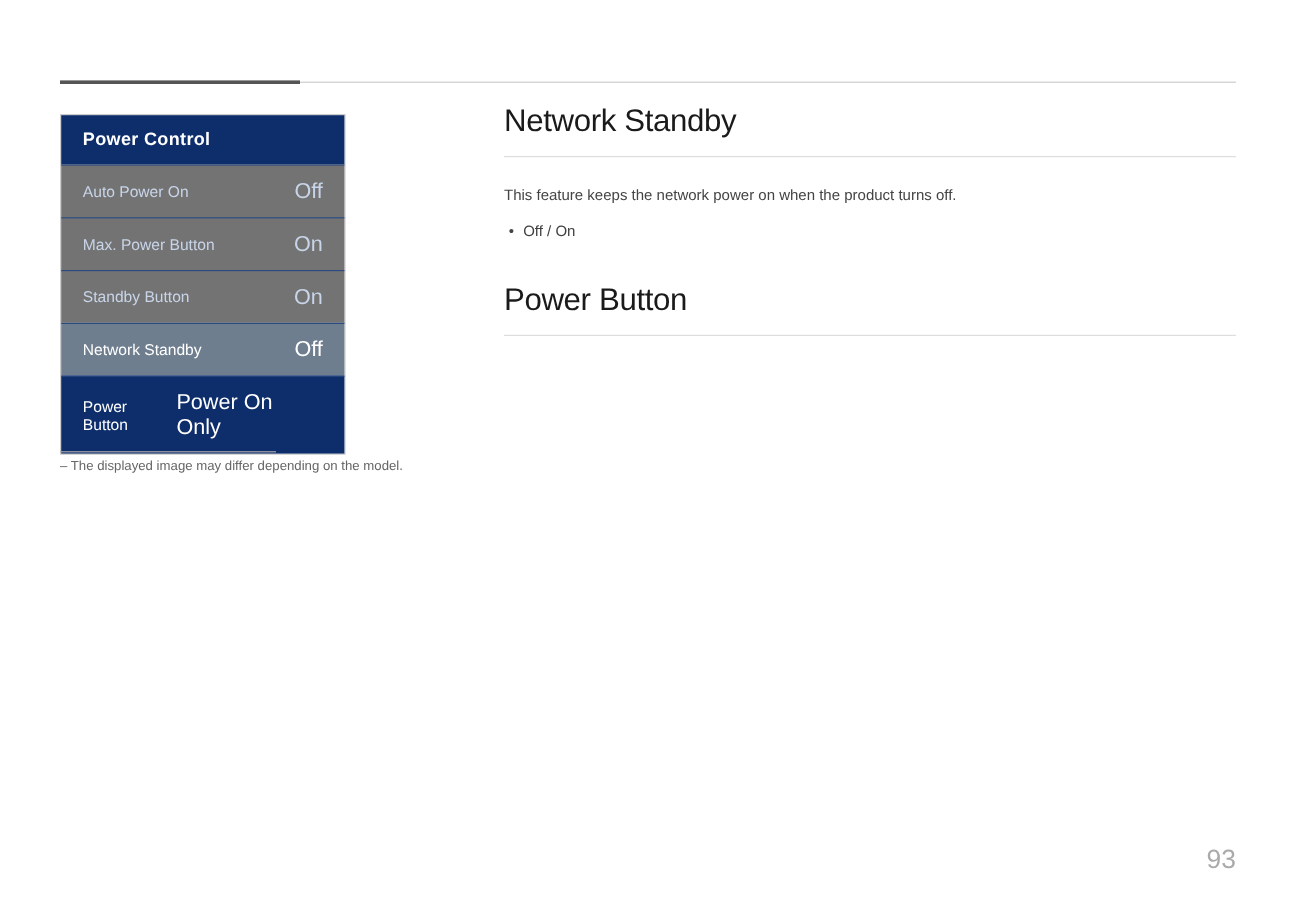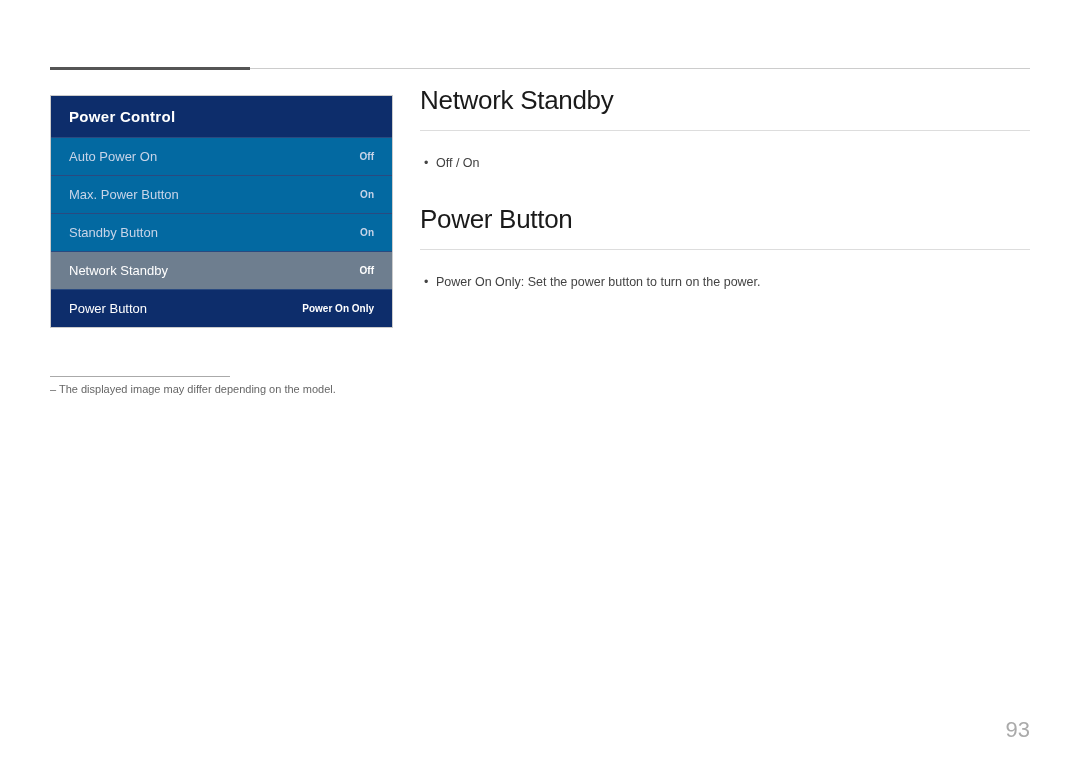--- a/index.html
+++ b/index.html
@@ -32,21 +32,21 @@
       left: 50px;
       width: 200px;
       height: 3px;
       background: #555555;
     }
 
     .left-panel {
       position: absolute;
       top: 95px;
       left: 50px;
-      width: 343px;
+      width: 238px;
     }
 
     .menu-container {
       border: 1px solid #cccccc;
       background: #ffffff;
     }
 
     .menu-header {
       background: #0d2d6b;
       color: #ffffff;
@@ -63,21 +63,21 @@
       padding: 11px 18px;
       font-size: 13px;
       border-top: 1px solid #2a4a80;
     }
 
     .menu-item:first-of-type {
       border-top: none;
     }
 
     .menu-item.dark {
-      background: #0369a1;
+      background: #737373;
       color: #ffffff;
     }
 
     .menu-item.dark .menu-item-label {
       color: #c8d4e8;
     }
 
     .menu-item.dark .menu-item-value {
       color: #c8d4e8;
     }
@@ -106,22 +106,21 @@
 
     .menu-item.active-bottom .menu-item-value {
       color: #ffffff;
     }
 
     .menu-item-label {
       font-size: 13px;
     }
 
     .menu-item-value {
-      font-size: 10px;
-      font-weight: bold;
+      font-size: 18px;
     }
 
     .footnote {
       position: absolute;
       top: 340px;
       left: 50px;
       font-size: 11px;
       color: #666666;
       margin-top: 36px;
     }
@@ -186,21 +185,21 @@
       background: #dddddd;
       margin-bottom: 22px;
     }
 
     .section-two {
       margin-top: 28px;
     }
 
     .page-number {
       position: absolute;
-      bottom: 20px;
+      bottom: 34px;
       right: 50px;
       font-size: 22px;
       color: #aaaaaa;
       font-weight: 300;
     }
   </style>
 </head>
 <body>
 
 <div class="top-line"></div>
@@ -236,32 +235,30 @@
 <div class="footnote">
   <div class="footnote-line"></div>
   <span>– The displayed image may differ depending on the model.</span>
 </div>
 
 <div class="right-panel">
 
   <div>
     <h2 class="section-title">Network Standby</h2>
     <div class="divider"></div>
+    <p class="section-desc">This feature keeps the network power on when the product turns off.</p>
     <ul class="bullet-list">
       <li>
         <span class="accent-text">Off / On</span>
       </li>
     </ul>
   </div>
 
   <div class="section-two">
     <h2 class="section-title">Power Button</h2>
     <div class="divider"></div>
     <ul class="bullet-list">
-      <li>
-        <span class="accent-text">Power On Only</span><span>: Set the power button to turn on the power.</span>
-      </li>
     </ul>
   </div>
 
 </div>
 
 <div class="page-number">93</div>
 
 </body></html>

